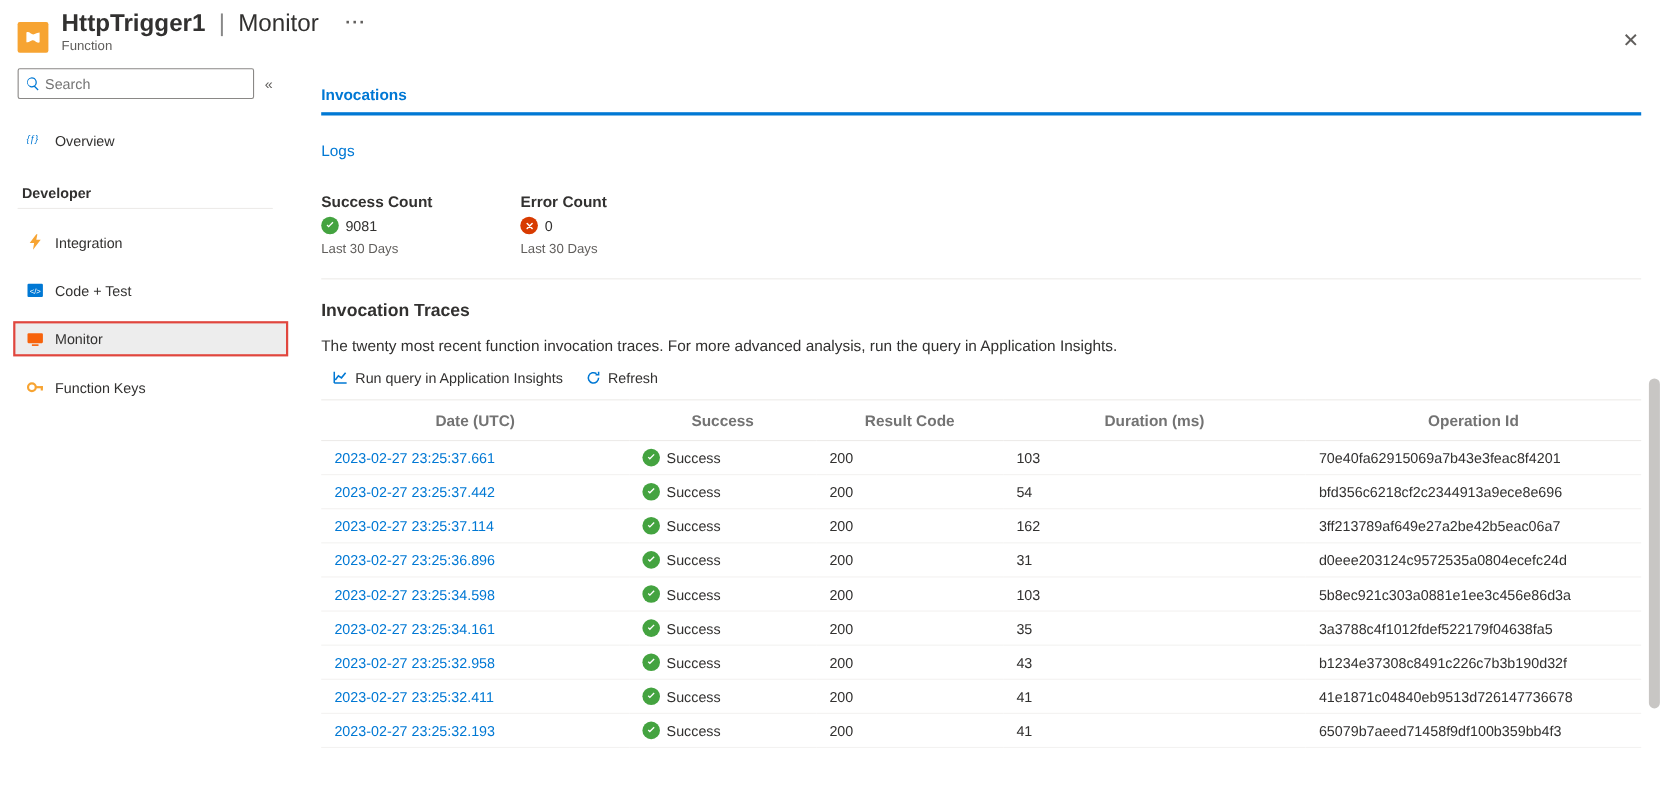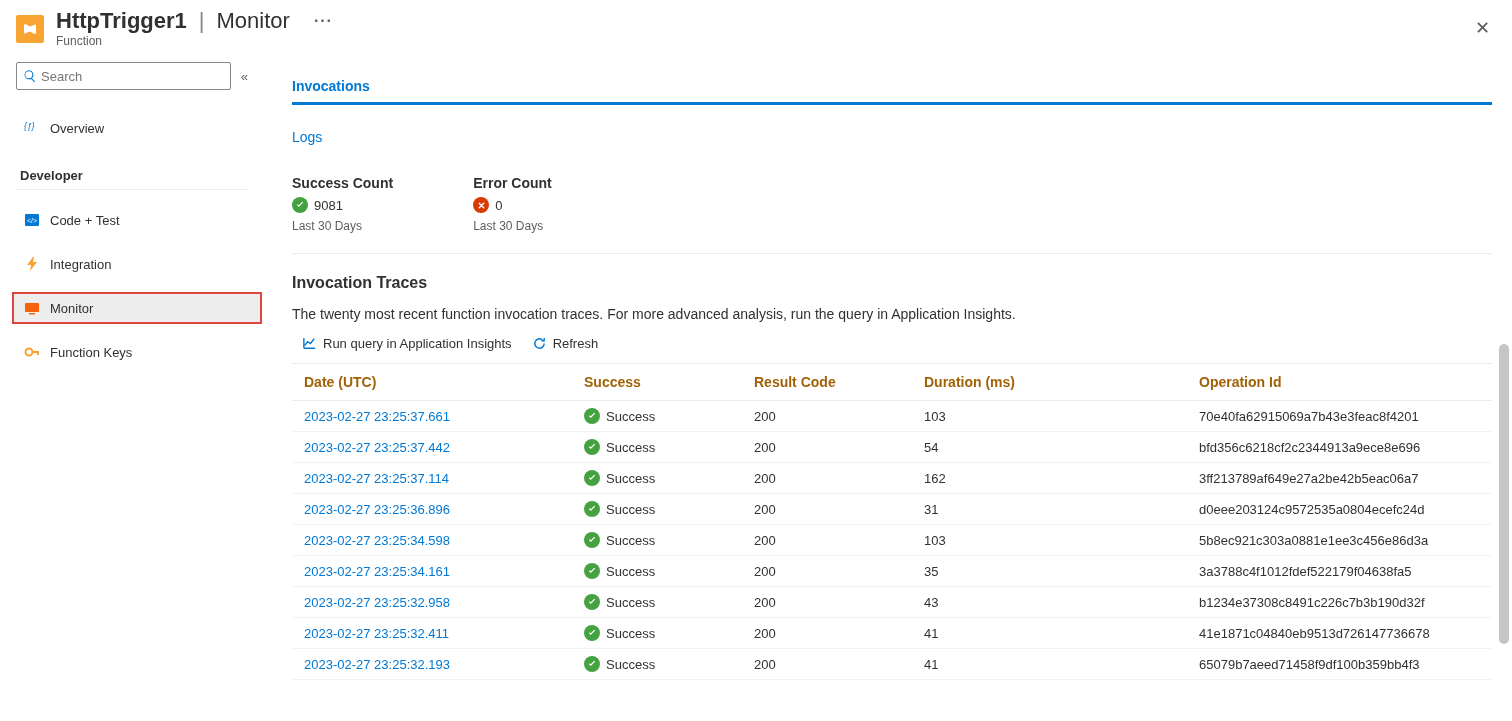--- a/index.html
+++ b/index.html
@@ -10,21 +10,21 @@
     background: #fff;
     width: 1512px;
     height: 721px;
     overflow: hidden;
     display: flex;
     flex-direction: column;
   }
   
   .header {
     display: flex;
-    align-items: center;
+    align-items: flex-end;
     padding: 8px 16px 6px 16px;
   }
   .header-icon {
     width: 28px; height: 28px;
     background: #f7a432;
     border-radius: 2px;
     display: flex;
     align-items: center;
     justify-content: center;
     margin-right: 12px;
@@ -126,24 +126,24 @@
     display:flex; align-items:center; gap:8px;
     border:1px solid #323130; border-radius:2px;
     width: 300px; height: 30px; padding: 0 8px;
     margin-bottom: 16px;
   }
   .filter-box svg{width:14px;height:14px;fill:none;stroke:#0078d4;stroke-width:1.5;}
   .filter-box span{ color:#605e5c; font-size:13px;}
   
   table { width: 100%; border-collapse: collapse; }
   thead th {
-    text-align:left; font-weight:600; font-size:14px;
+    text-align:center; font-weight:600; font-size:14px;
     padding: 10px 12px; border-bottom: 1px solid #edebe9;
     border-top: 1px solid #edebe9;
-    color:#a16207;
+    color:#737373;
   }
   tbody td {
     padding: 7px 12px; font-size:13px;
     border-bottom: 1px solid #f3f2f1;
   }
   tbody td.link { color:#0078d4; cursor:pointer; }
   .cell-success { display:flex; align-items:center; gap:6px;}
   .scrollbar-thumb {
     position:absolute; right:3px; top:290px; width:10px; height:300px;
     background:#c8c6c4; border-radius:5px;
@@ -196,34 +196,34 @@
           </svg>
       </span>
       <span>Overview</span>
     </div>
 
     <div class="section-label">Developer</div>
 
     <div class="sidebar-item">
       <span class="si-icon">
         <svg viewBox="0 0 16 16" width="16" height="16">
-            <rect x="1" y="2" width="14" height="12" rx="1" fill="#0078d4"></rect>
-            <text x="3" y="11" font-size="7" fill="#fff">&lt;/&gt;</text>
+            <path d="M9 1L3 9h4l-1 6 7-9H9l1-5z" fill="#f7a432"></path>
           </svg>
       </span>
-      <span>Code + Test</span>
+      <span>Integration</span>
     </div>
 
     <div class="sidebar-item">
       <span class="si-icon">
         <svg viewBox="0 0 16 16" width="16" height="16">
-            <path d="M9 1L3 9h4l-1 6 7-9H9l1-5z" fill="#f7a432"></path>
+            <rect x="1" y="2" width="14" height="12" rx="1" fill="#0078d4"></rect>
+            <text x="3" y="11" font-size="7" fill="#fff">&lt;/&gt;</text>
           </svg>
       </span>
-      <span>Integration</span>
+      <span>Code + Test</span>
     </div>
 
     <div class="sidebar-item selected">
       <span class="si-icon">
         <svg viewBox="0 0 16 16" width="16" height="16">
             <rect x="1" y="3" width="14" height="9" rx="1" fill="#f7630c"></rect>
             <rect x="5" y="13" width="6" height="1.5" fill="#f7630c"></rect>
           </svg>
       </span>
       <span>Monitor</span>

